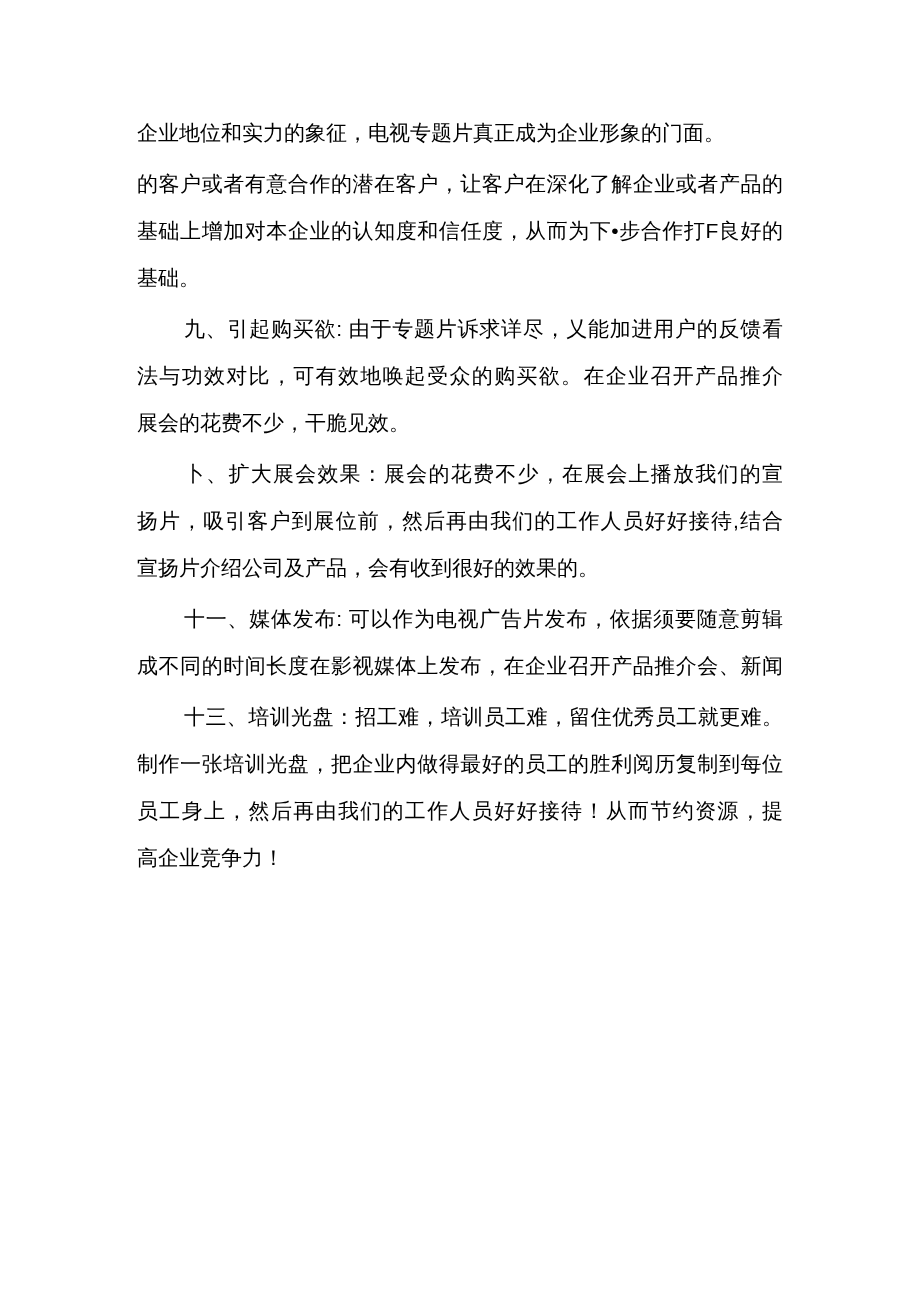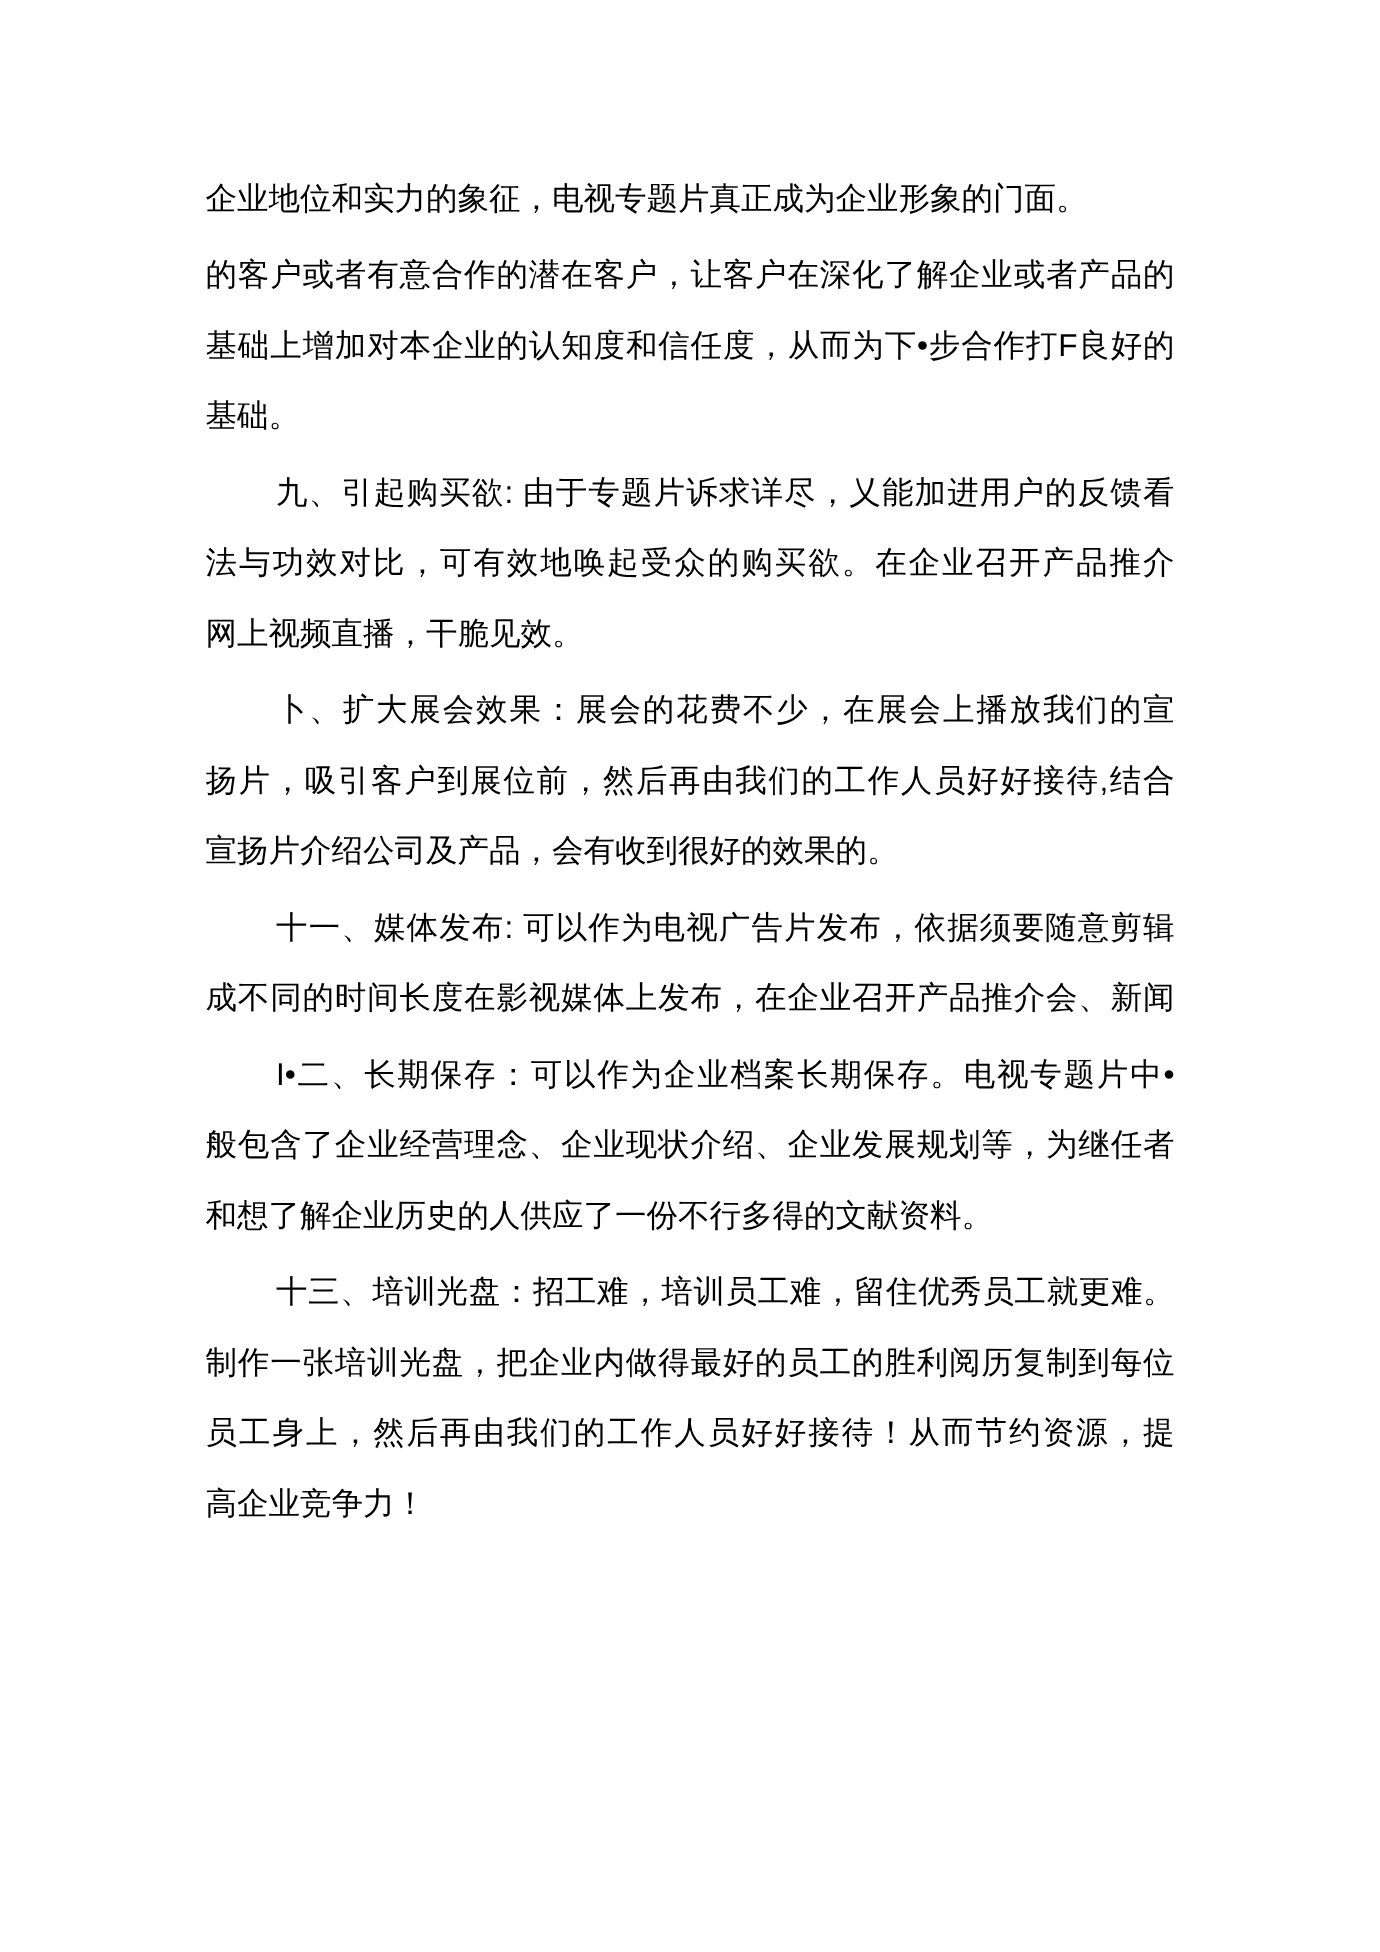--- a/index.html
+++ b/index.html
@@ -51,39 +51,34 @@
 
   <p class="para">
     <span class="line">的客户或者有意合作的潜在客户，让客户在深化了解企业或者产品的</span>
     <span class="line">基础上增加对本企业的认知度和信任度，从而为下•步合作打F良好的</span>
     <span class="line end">基础。</span>
   </p>
 
   <p class="para">
     <span class="line indent">九、引起购买欲: 由于专题片诉求详尽，乂能加进用户的反馈看</span>
     <span class="line">法与功效对比，可有效地唤起受众的购买欲。在企业召开产品推介会、</span>
-    <span class="line end">网上视频直播，干脆见效。</span>
+    <span class="line end">展会的花费不少，干脆见效。</span>
   </p>
 
   <p class="para">
     <span class="line indent">卜、扩大展会效果：展会的花费不少，在展会上播放我们的宣</span>
     <span class="line">扬片，吸引客户到展位前，然后再由我们的工作人员好好接待,结合</span>
     <span class="line end">宣扬片介绍公司及产品，会有收到很好的效果的。</span>
   </p>
 
   <p class="para">
     <span class="line indent">十一、媒体发布: 可以作为电视广告片发布，依据须要随意剪辑</span>
     <span class="line">成不同的时间长度在影视媒体上发布，在企业召开产品推介会、新闻</span>
   </p>
 
-  <p class="para">
-    <span class="line indent">I•二、长期保存：可以作为企业档案长期保存。电视专题片中•</span>
-    <span class="line">般包含了企业经营理念、企业现状介绍、企业发展规划等，为继任者</span>
-    <span class="line end">和想了解企业历史的人供应了一份不行多得的文献资料。</span>
-  </p>
 
   <p class="para">
     <span class="line indent">十三、培训光盘：招工难，培训员工难，留住优秀员工就更难。</span>
     <span class="line">制作一张培训光盘，把企业内做得最好的员工的胜利阅历复制到每位</span>
     <span class="line">员工身上，然后再由我们的工作人员好好接待！从而节约资源，提</span>
     <span class="line end">高企业竞争力！</span>
   </p>
 
 
 </div>

